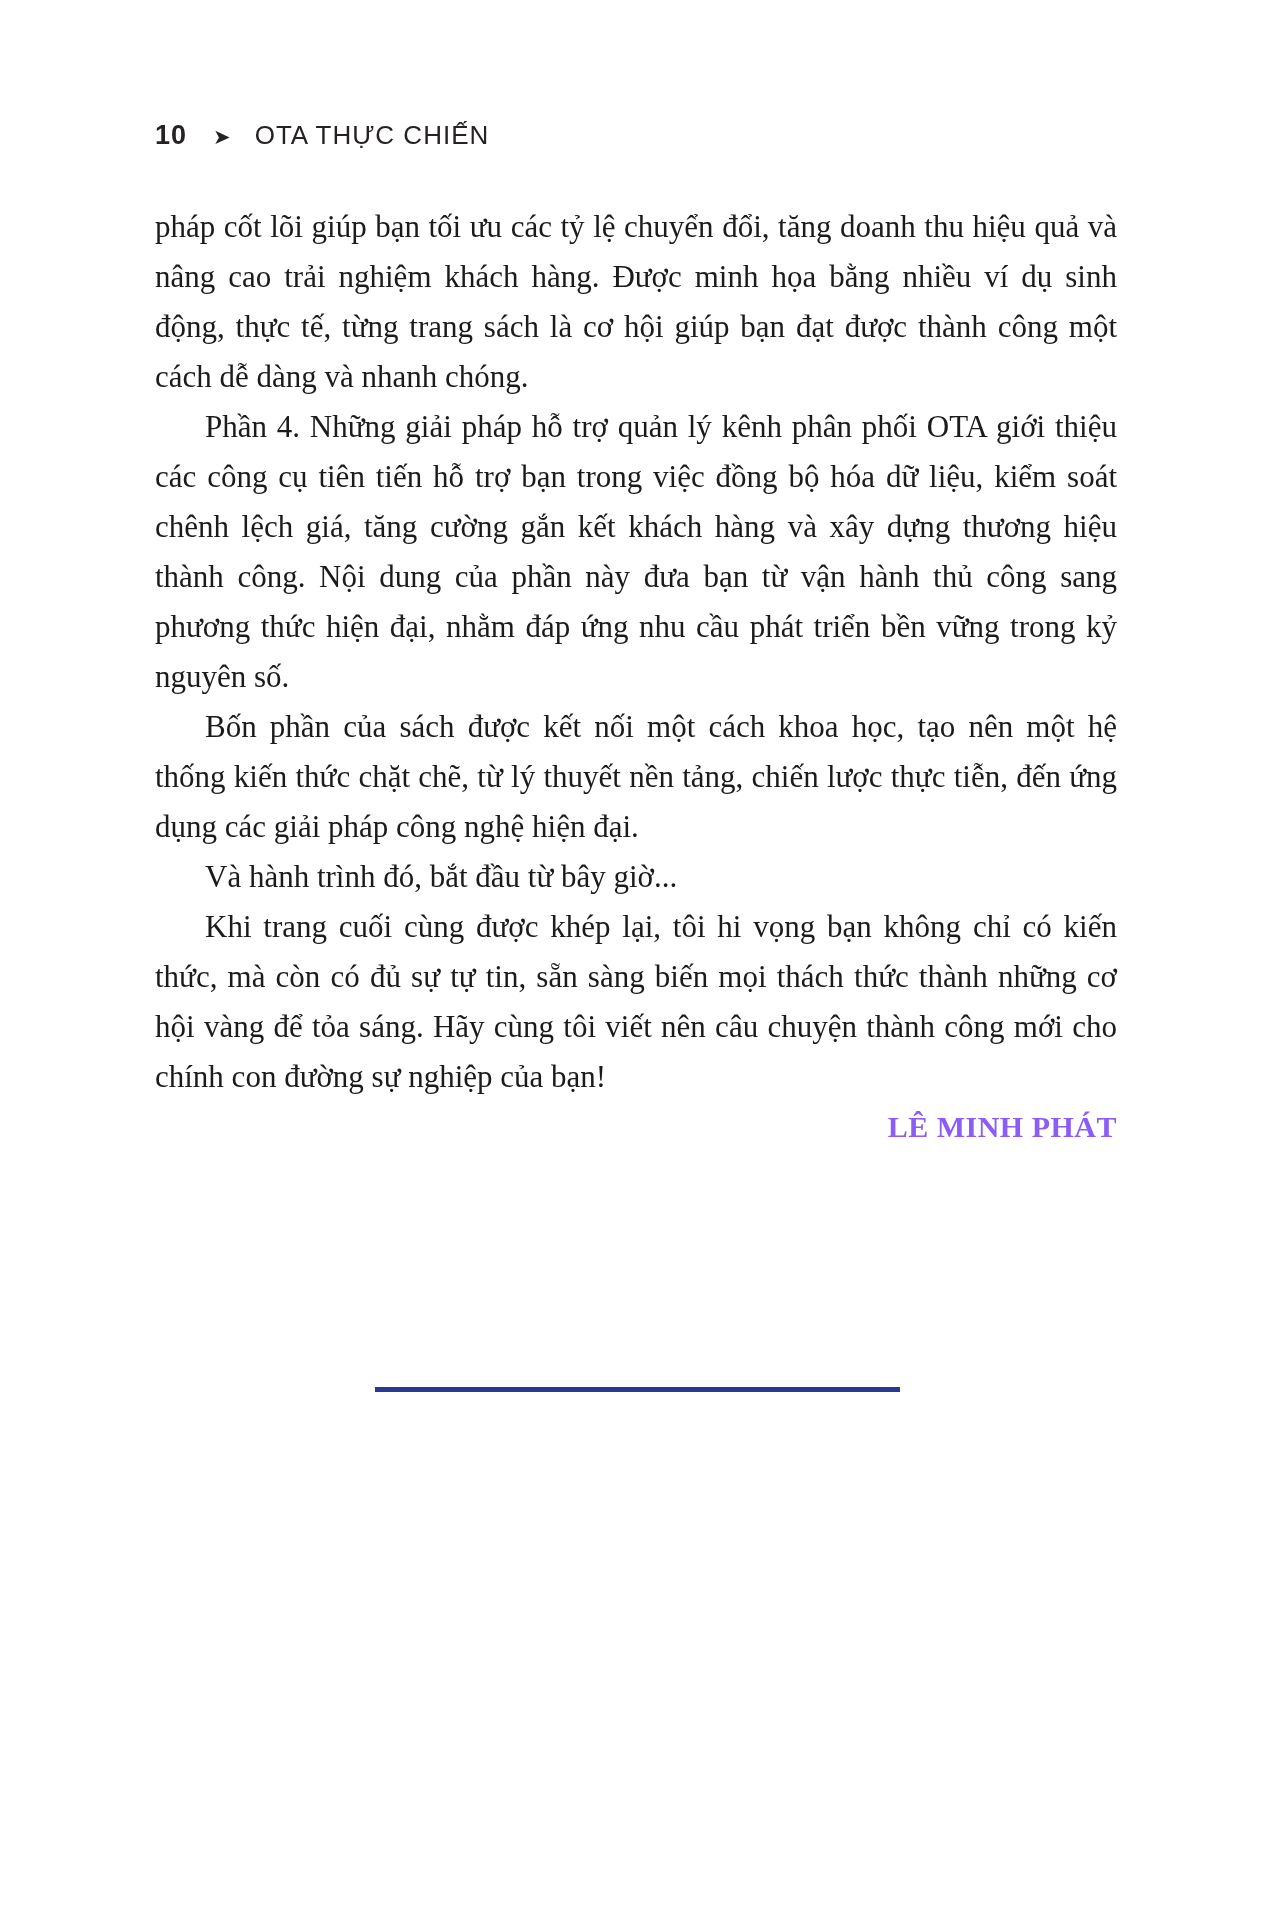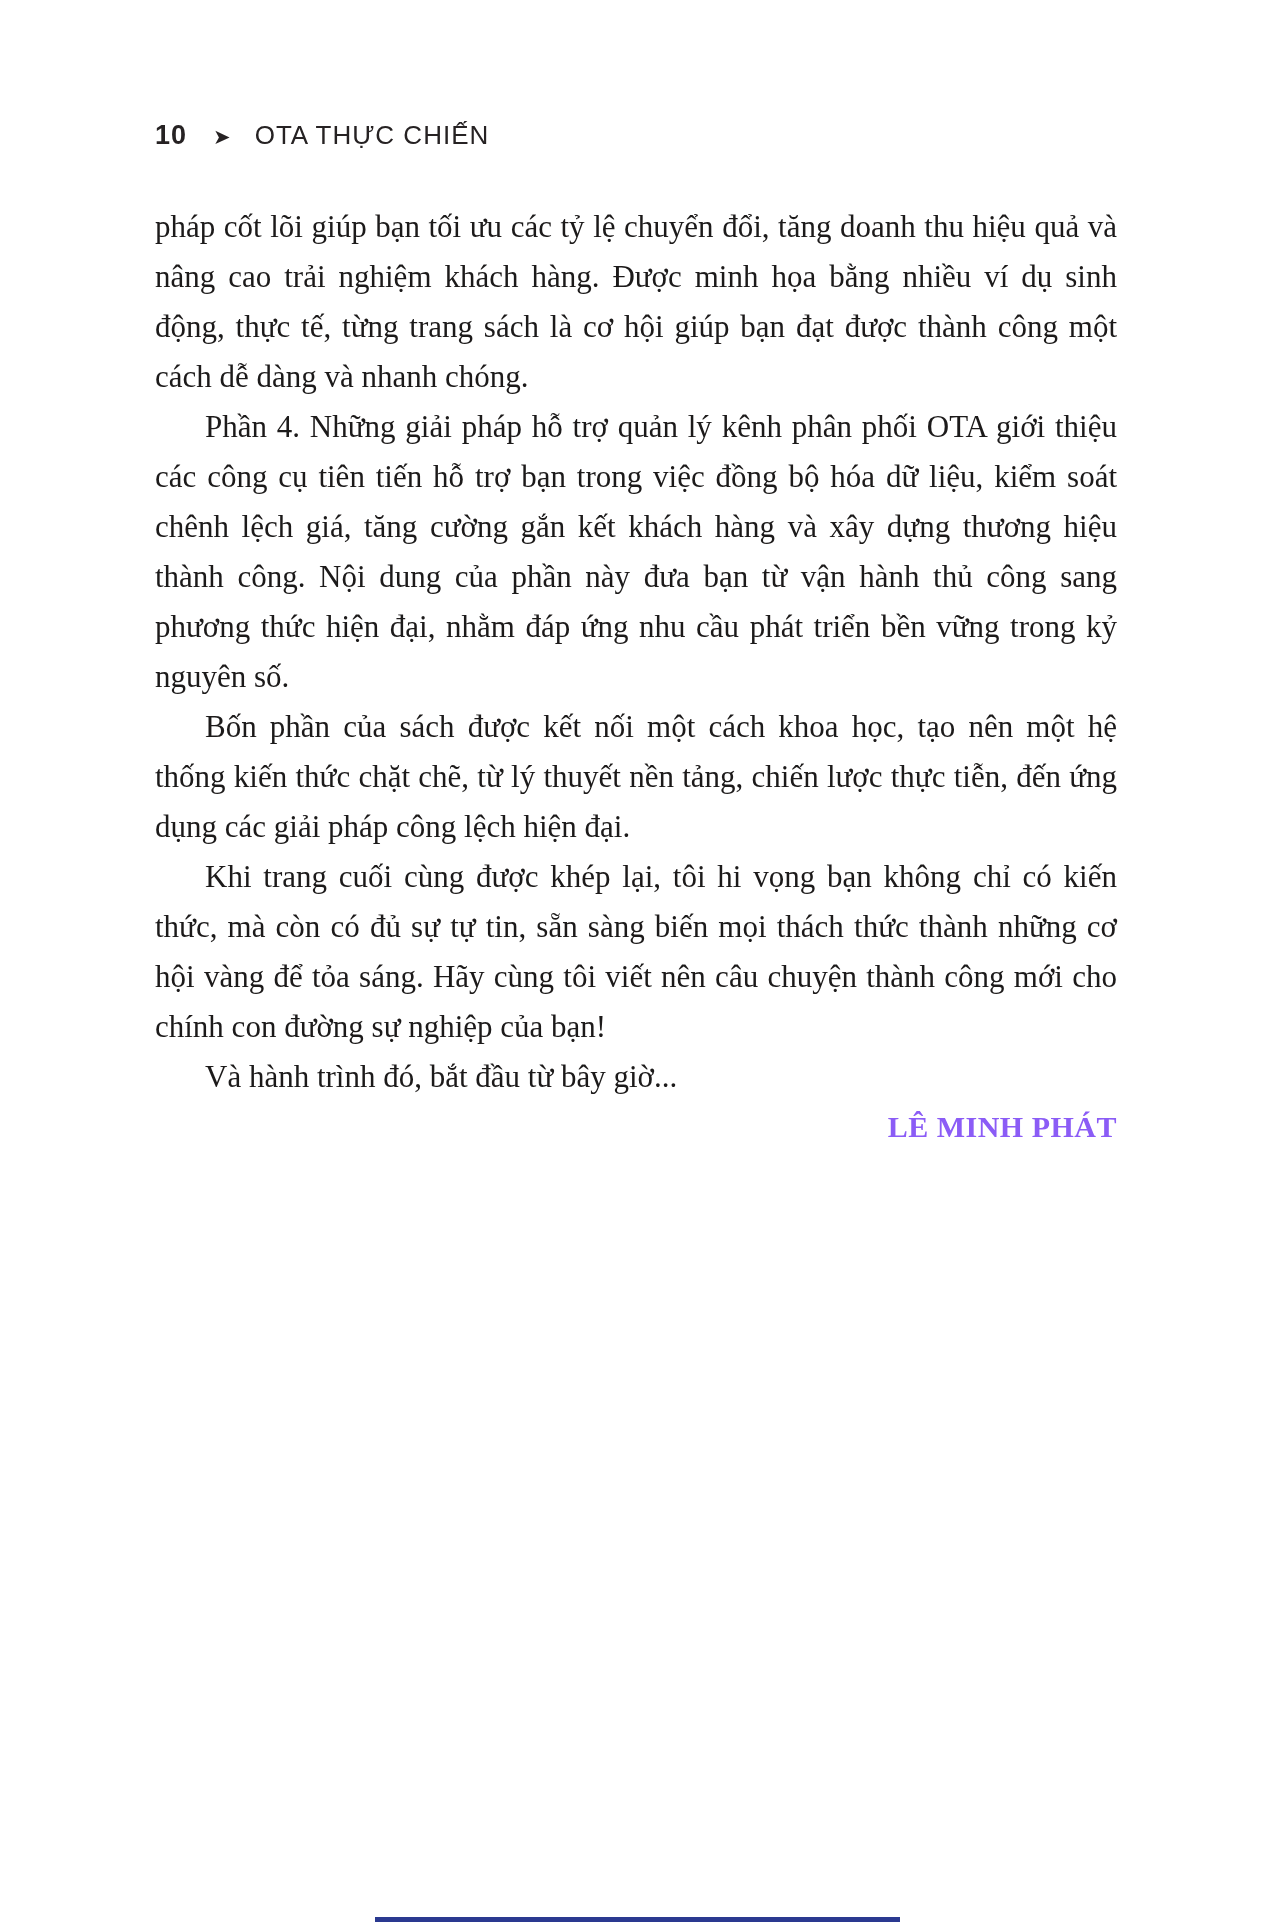--- a/index.html
+++ b/index.html
@@ -3,21 +3,21 @@
 <meta charset="utf-8">
 <style>
   html, body {
     margin: 0;
     padding: 0;
     background: #ffffff;
   }
   .page {
     position: relative;
     width: 1276px;
-    height: 1922px;
+    height: 1392px;
     background: #ffffff;
     overflow: hidden;
     font-family: "Liberation Serif", serif;
     color: #1c1a1a;
   }
   .running-header {
     position: absolute;
     left: 155px;
     top: 120px;
     display: flex;
@@ -87,21 +87,21 @@
 
   <div class="running-header">
     <span class="page-number">10</span>
     <span class="header-arrow">➤</span>
     <span class="running-title">OTA THỰC CHIẾN</span>
   </div>
 
   <div class="body-text">
     <p>pháp cốt lõi giúp bạn tối ưu các tỷ lệ chuyển đổi, tăng doanh thu hiệu quả và nâng cao trải nghiệm khách hàng. Được minh họa bằng nhiều ví dụ sinh động, thực tế, từng trang sách là cơ hội giúp bạn đạt được thành công một cách dễ dàng và nhanh chóng.</p>
     <p class="indent"><span class="bold-run">Phần 4. Những giải pháp hỗ trợ quản lý kênh phân phối OTA</span><span> giới thiệu các công cụ tiên tiến hỗ trợ bạn trong việc đồng bộ hóa dữ liệu, kiểm soát chênh lệch giá, tăng cường gắn kết khách hàng và xây dựng thương hiệu thành công. Nội dung của phần này đưa bạn từ vận hành thủ công sang phương thức hiện đại, nhằm đáp ứng nhu cầu phát triển bền vững trong kỷ nguyên số.</span></p>
-    <p class="indent">Bốn phần của sách được kết nối một cách khoa học, tạo nên một hệ thống kiến thức chặt chẽ, từ lý thuyết nền tảng, chiến lược thực tiễn, đến ứng dụng các giải pháp công lệch hiện đại.</p>
+    <p class="indent">Bốn phần của sách được kết nối một cách khoa học, tạo nên một hệ thống kiến thức chặt chẽ, từ lý thuyết nền tảng, chiến lược thực tiễn, đến ứng dụng các giải pháp công nghệ hiện đại.</p>
+    <p class="indent">Và hành trình đó, bắt đầu từ bây giờ...</p>
     <p class="indent">Khi trang cuối cùng được khép lại, tôi hi vọng bạn không chỉ có kiến thức, mà còn có đủ sự tự tin, sẵn sàng biến mọi thách thức thành những cơ hội vàng để tỏa sáng. Hãy cùng tôi viết nên câu chuyện thành công mới cho chính con đường sự nghiệp của bạn!</p>
-    <p class="indent">Và hành trình đó, bắt đầu từ bây giờ...</p>
     <p class="signature">LÊ MINH PHÁT</p>
   </div>
 
   <div class="bottom-bar"></div>
 
 </div>
 
 </body></html>

